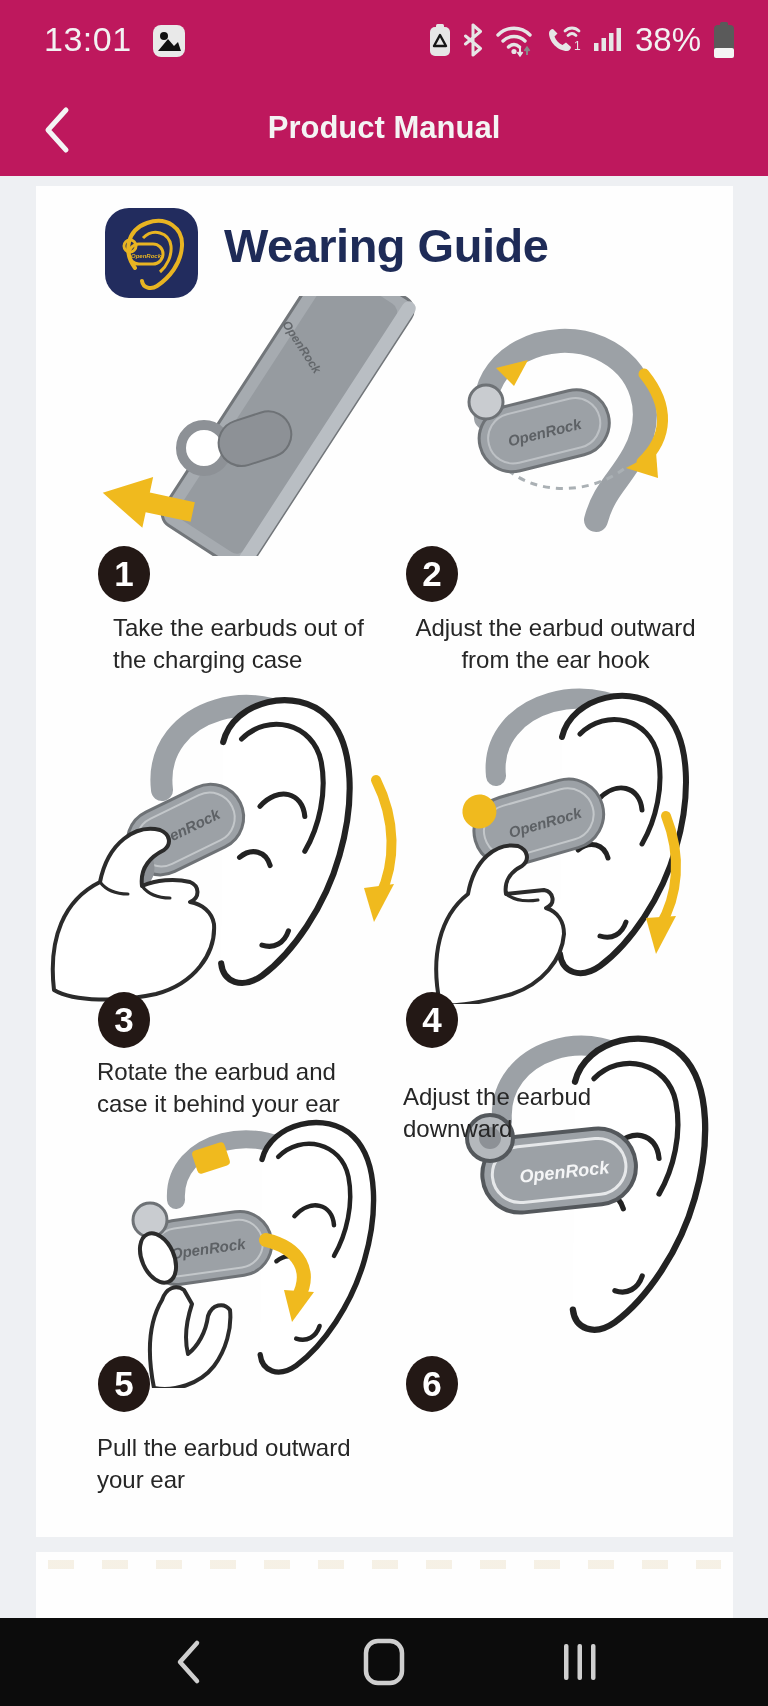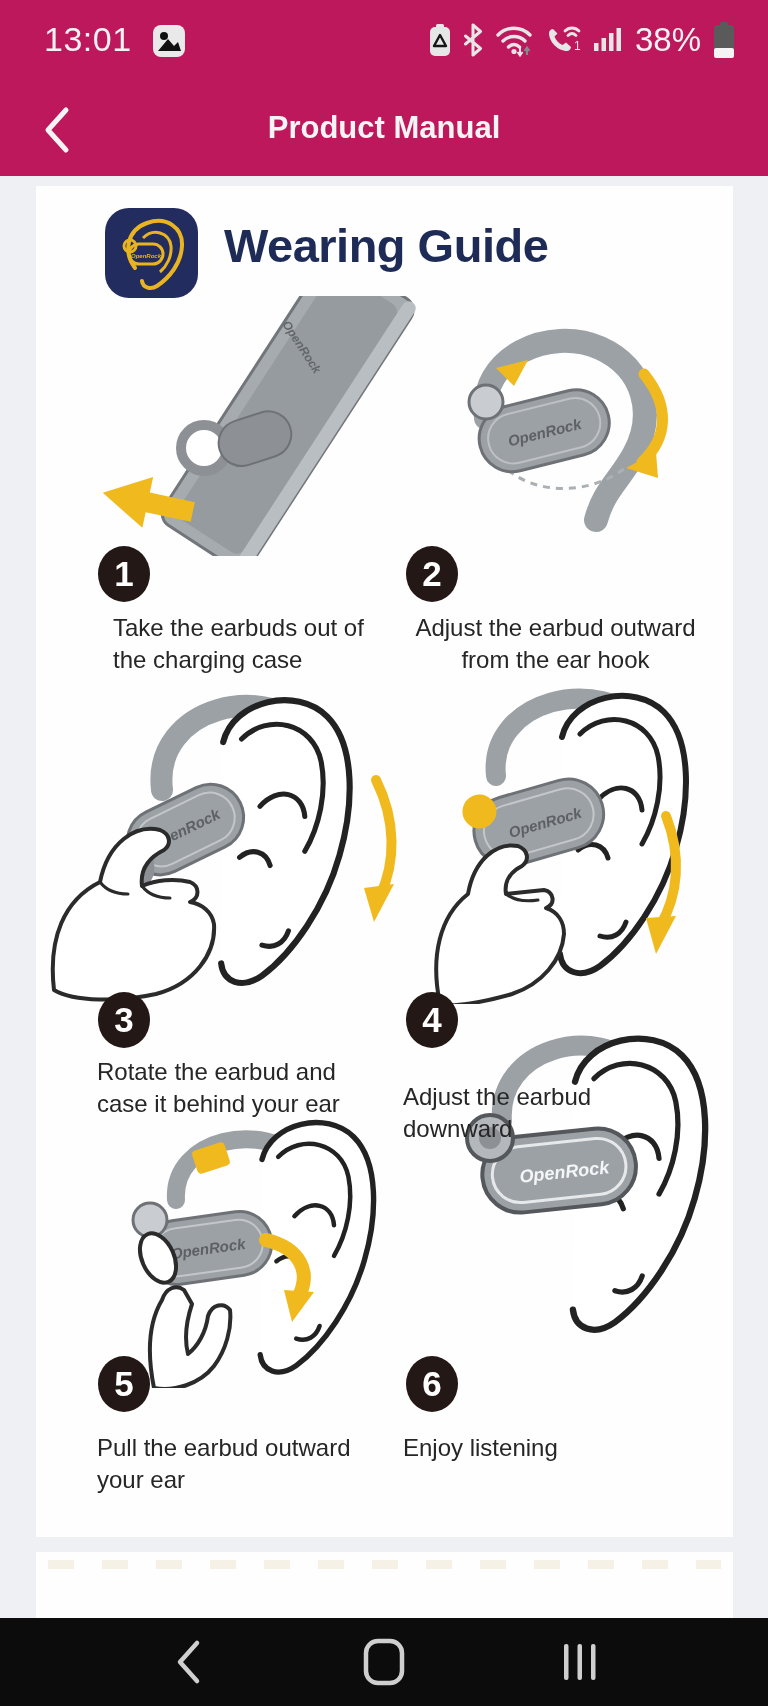--- a/index.html
+++ b/index.html
@@ -231,21 +231,20 @@
       <div class="cap c2">Adjust the earbud outward from the ear hook</div>
 
       <div class="badge b3">3</div>
       <div class="badge b4">4</div>
       <div class="cap c3">Rotate the earbud and case it behind your ear</div>
       <div class="cap c4">Adjust the earbud downward</div>
 
       <div class="badge b5">5</div>
       <div class="badge b6">6</div>
       <div class="cap c5">Pull the earbud outward your ear</div>
-      <div class="cap c6">Enjoy listening</div>
     </div>
 
     <div class="card next-card">
       <div class="dashes"></div>
     </div>
   </div>
 
   <div class="nav-bar">
     <div class="nav-slot">
       <svg width="28" height="46" viewBox="0 0 28 46">

